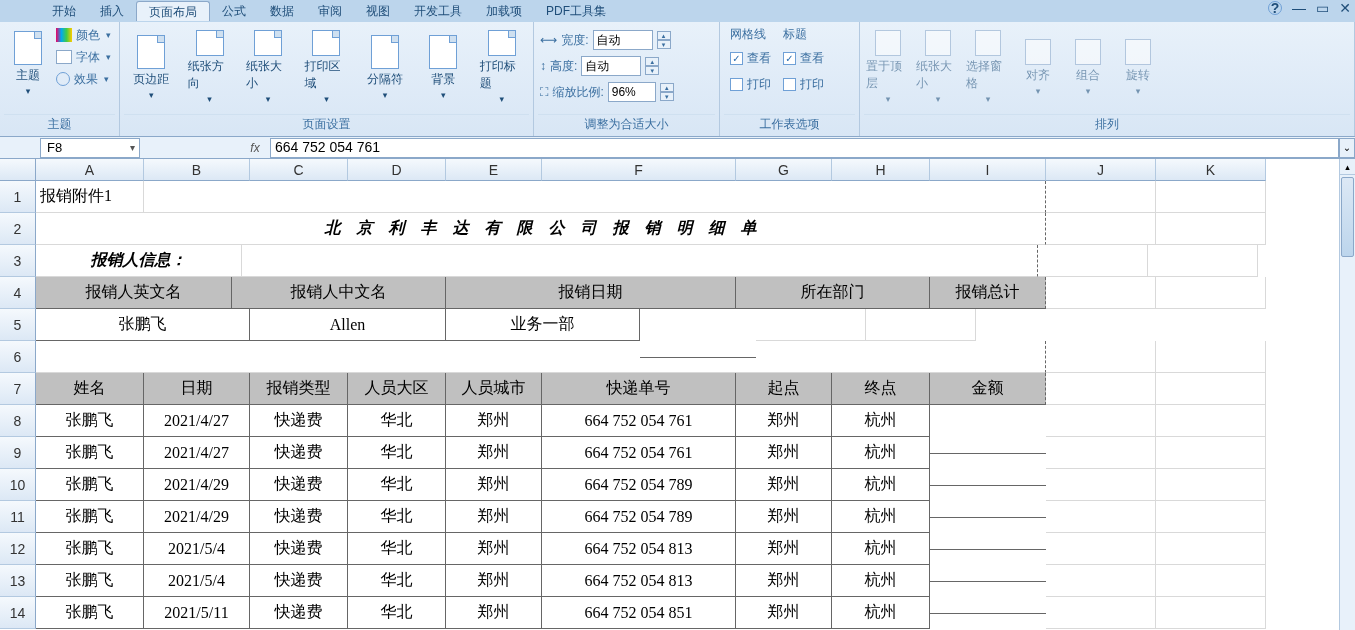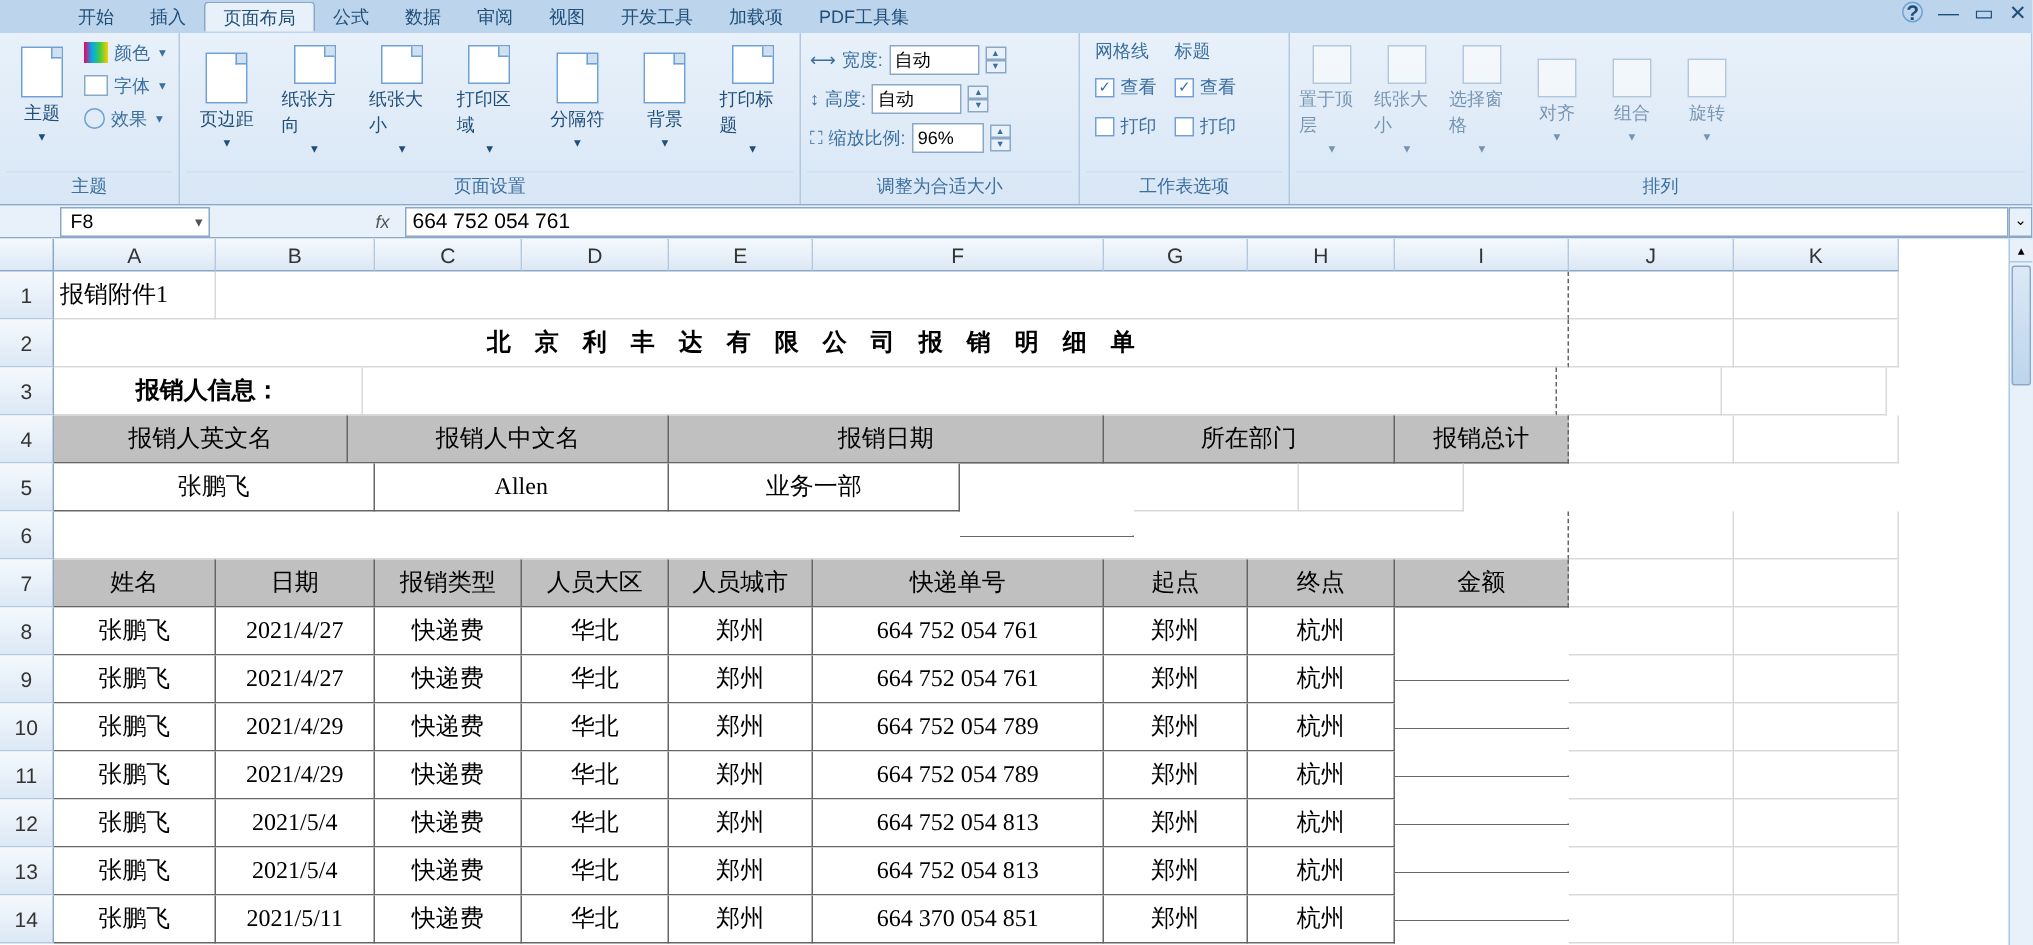--- a/index.html
+++ b/index.html
@@ -45,21 +45,21 @@
 .grid-wrap { position:relative; width:1339px; overflow:hidden; }
 .col-headers { display:flex; position:sticky; top:0; }
 .ch { background:linear-gradient(#f5f9fd,#dce8f5); border-right:1px solid #b3c9e0; border-bottom:1px solid #8ba8c9; text-align:center; font-size:14px; color:#333; height:22px; line-height:22px;}
 .corner { width:36px; background:linear-gradient(#f5f9fd,#dce8f5); border-right:1px solid #8ba8c9; border-bottom:1px solid #8ba8c9; height:22px;}
 .rowh { width:36px; background:linear-gradient(#f5f9fd,#dce8f5); border-right:1px solid #8ba8c9; border-bottom:1px solid #b3c9e0; text-align:center; font-size:14px; color:#333; line-height:32px;}
 .rows { }
 .r { display:flex; height:32px; }
 .c { border-right:1px solid #d9d9d9; border-bottom:1px solid #d9d9d9; font-size:16px; padding:0 4px; display:flex; align-items:center; overflow:hidden; white-space:nowrap; font-family:SimSun,serif;}
 .hdr-cell { background:#c0c0c0; font-weight:normal; justify-content:center; border-right:1px solid #666; border-bottom:1px solid #666;}
 .data-cell { background:#fff; justify-content:center; border-right:1px solid #666; border-bottom:1px solid #666;}
-.c.center{justify-content:center;}
+.c.center{justify-content:center;font-style:italic;}
 .c.right{justify-content:flex-end;margin-top:48px;}
 .c.bold{font-weight:bold;}
 
 .vscroll{width:16px;background:#e8f1fa;border-left:1px solid #b3c9e0;position:relative;}
 .vscroll .tr{height:16px;border-bottom:1px solid #b3c9e0;text-align:center;font-size:9px;line-height:16px;cursor:pointer;}
 .vscroll .thumb{position:absolute;top:18px;left:1px;right:1px;height:80px;background:linear-gradient(#dce8f5,#bcd5ec);border:1px solid #8ba8c9;border-radius:2px;}
 
 .page-break{border-right:1px dashed #666 !important;}
 </style>
 </head>
@@ -421,21 +421,21 @@
           <div class="c " style="width: 110px;"></div>
           <div class="c " style="width: 110px;"></div>
         </div>
         <div class="r">
           <div class="rowh">14</div>
           <div class="c data-cell" style="width: 108px;">张鹏飞</div>
           <div class="c data-cell" style="width: 106px;">2021/5/11</div>
           <div class="c data-cell" style="width: 98px;">快递费</div>
           <div class="c data-cell" style="width: 98px;">华北</div>
           <div class="c data-cell" style="width: 96px;">郑州</div>
-          <div class="c data-cell" style="width: 194px;">664 370 054 851</div>
+          <div class="c data-cell" style="width: 194px;">664 752 054 851</div>
           <div class="c data-cell" style="width: 96px;">郑州</div>
           <div class="c data-cell" style="width: 98px;">杭州</div>
           <div class="c data-cell right page-break" style="width: 116px;">22.00</div>
           <div class="c " style="width: 110px;"></div>
           <div class="c " style="width: 110px;"></div>
         </div>
       </div>
   </div>
   <div class="vscroll">
     <div class="tr">▴</div>

